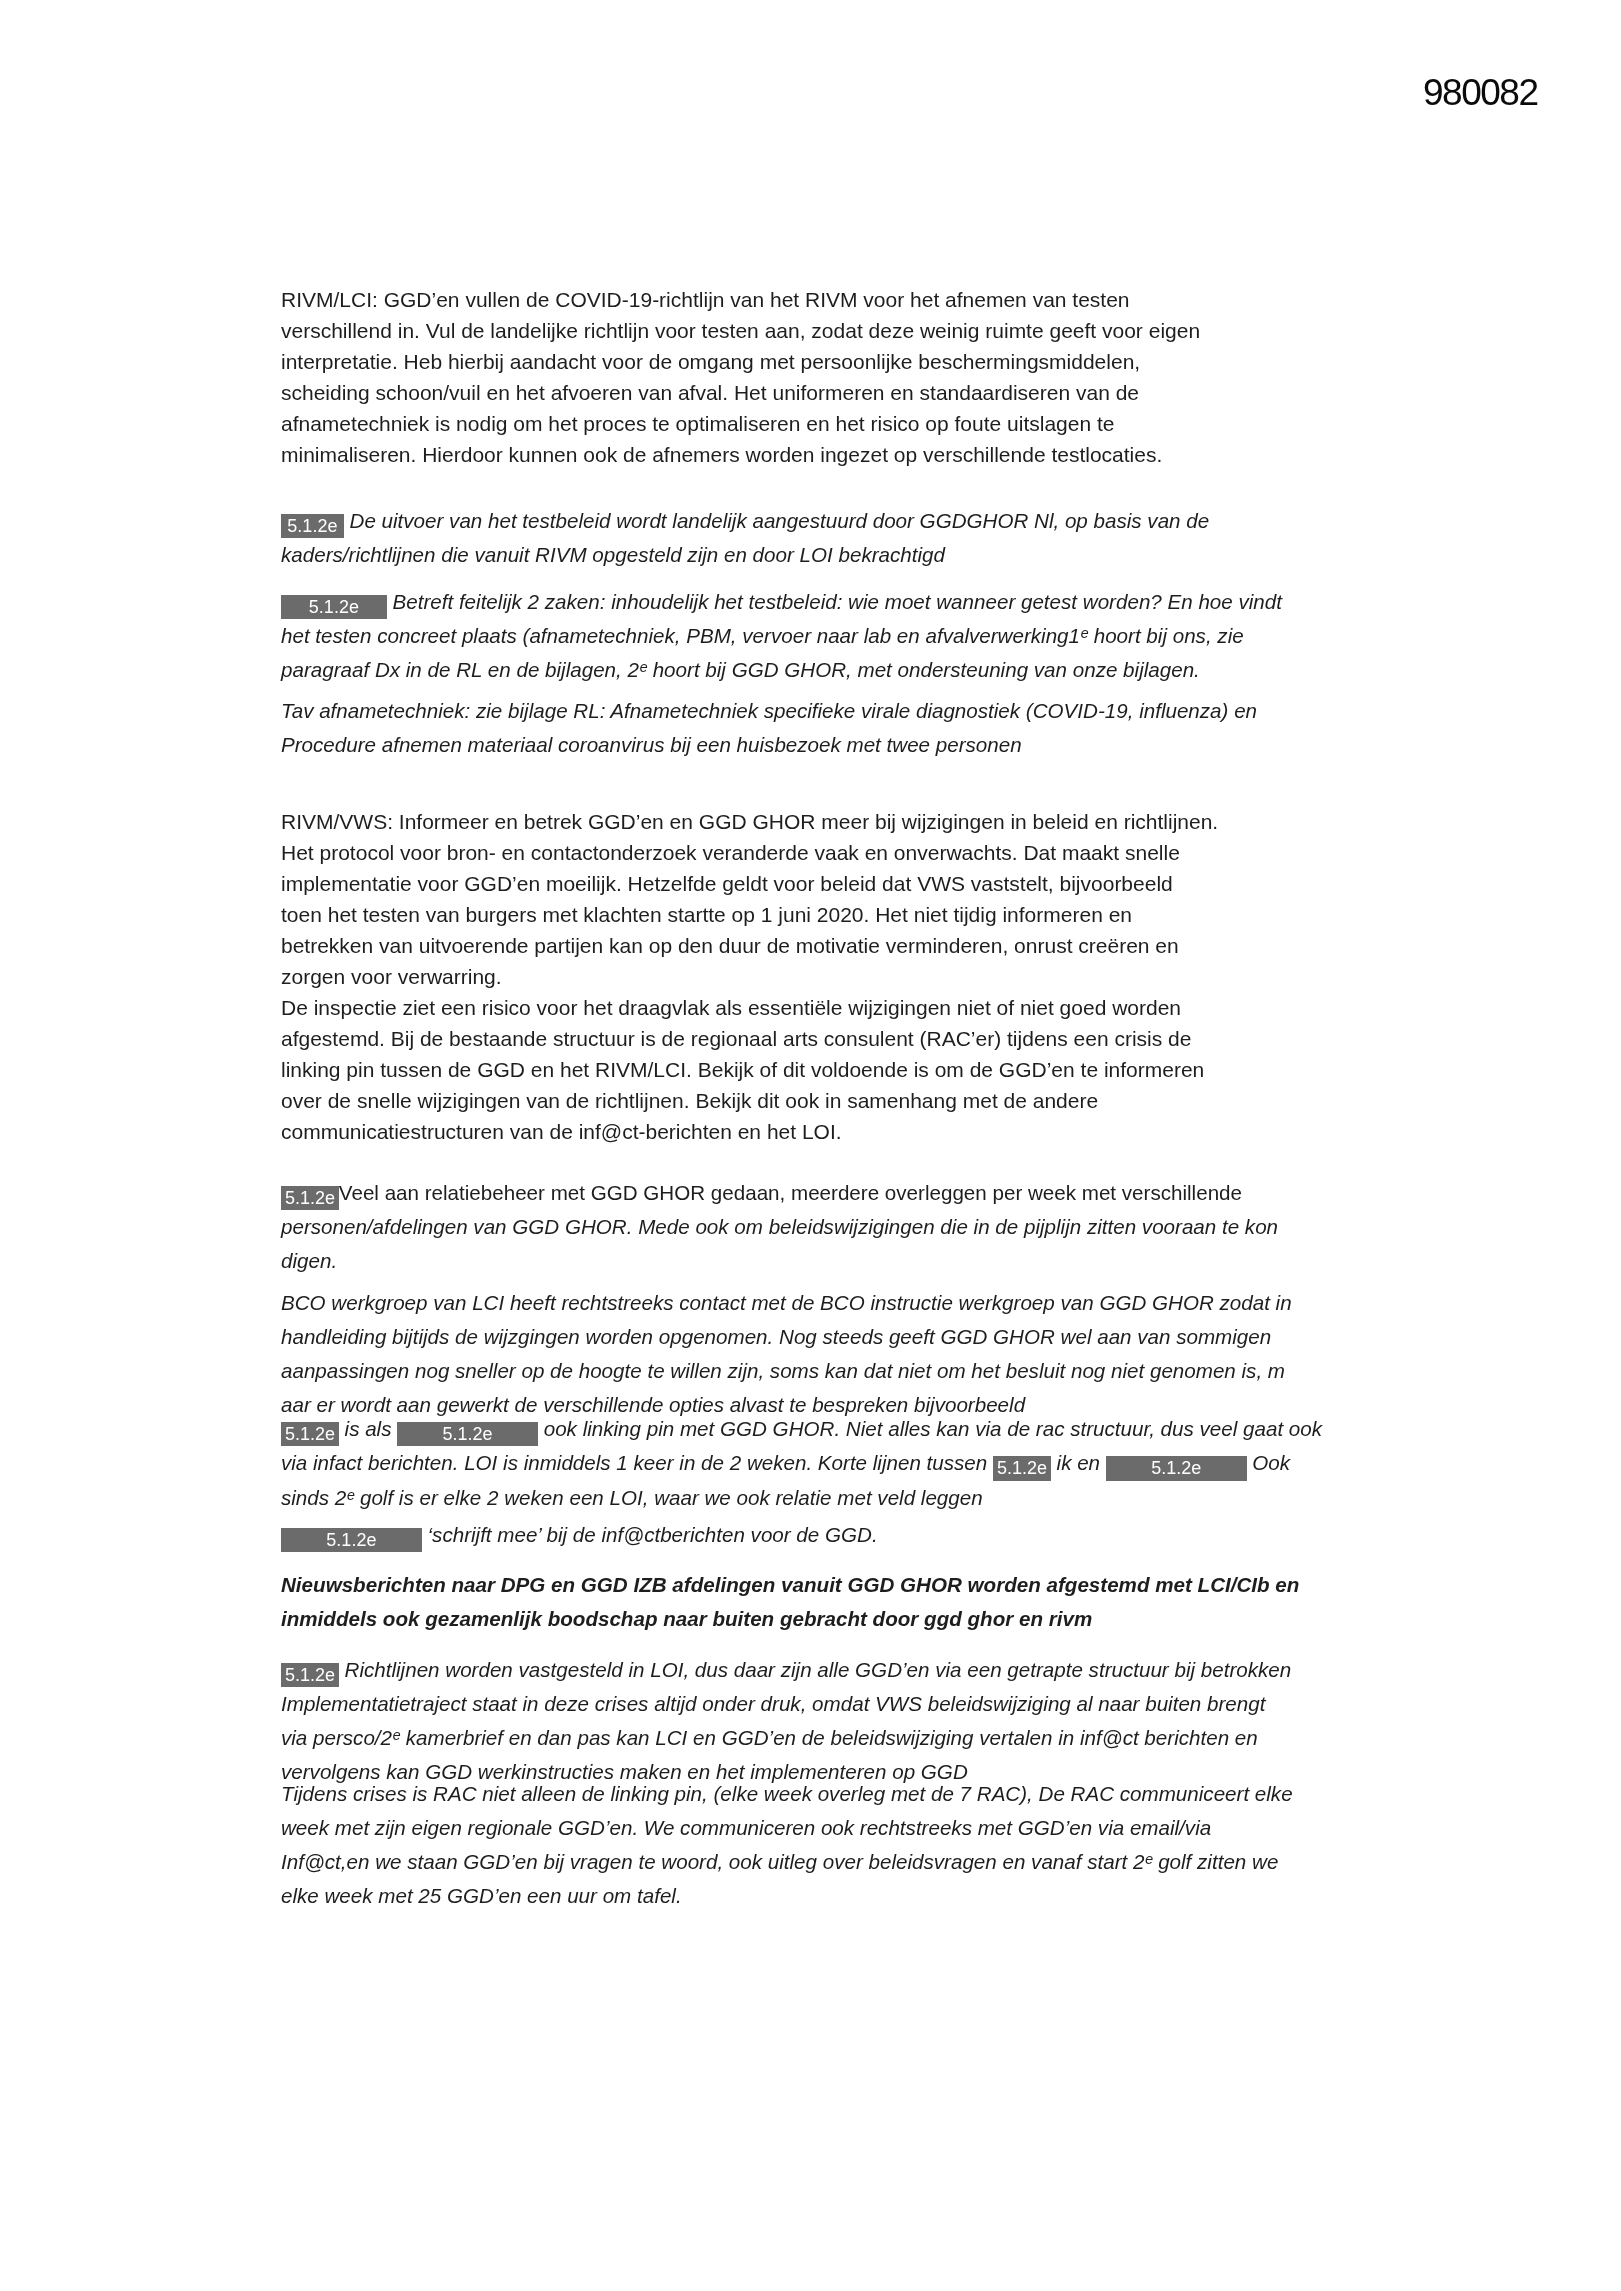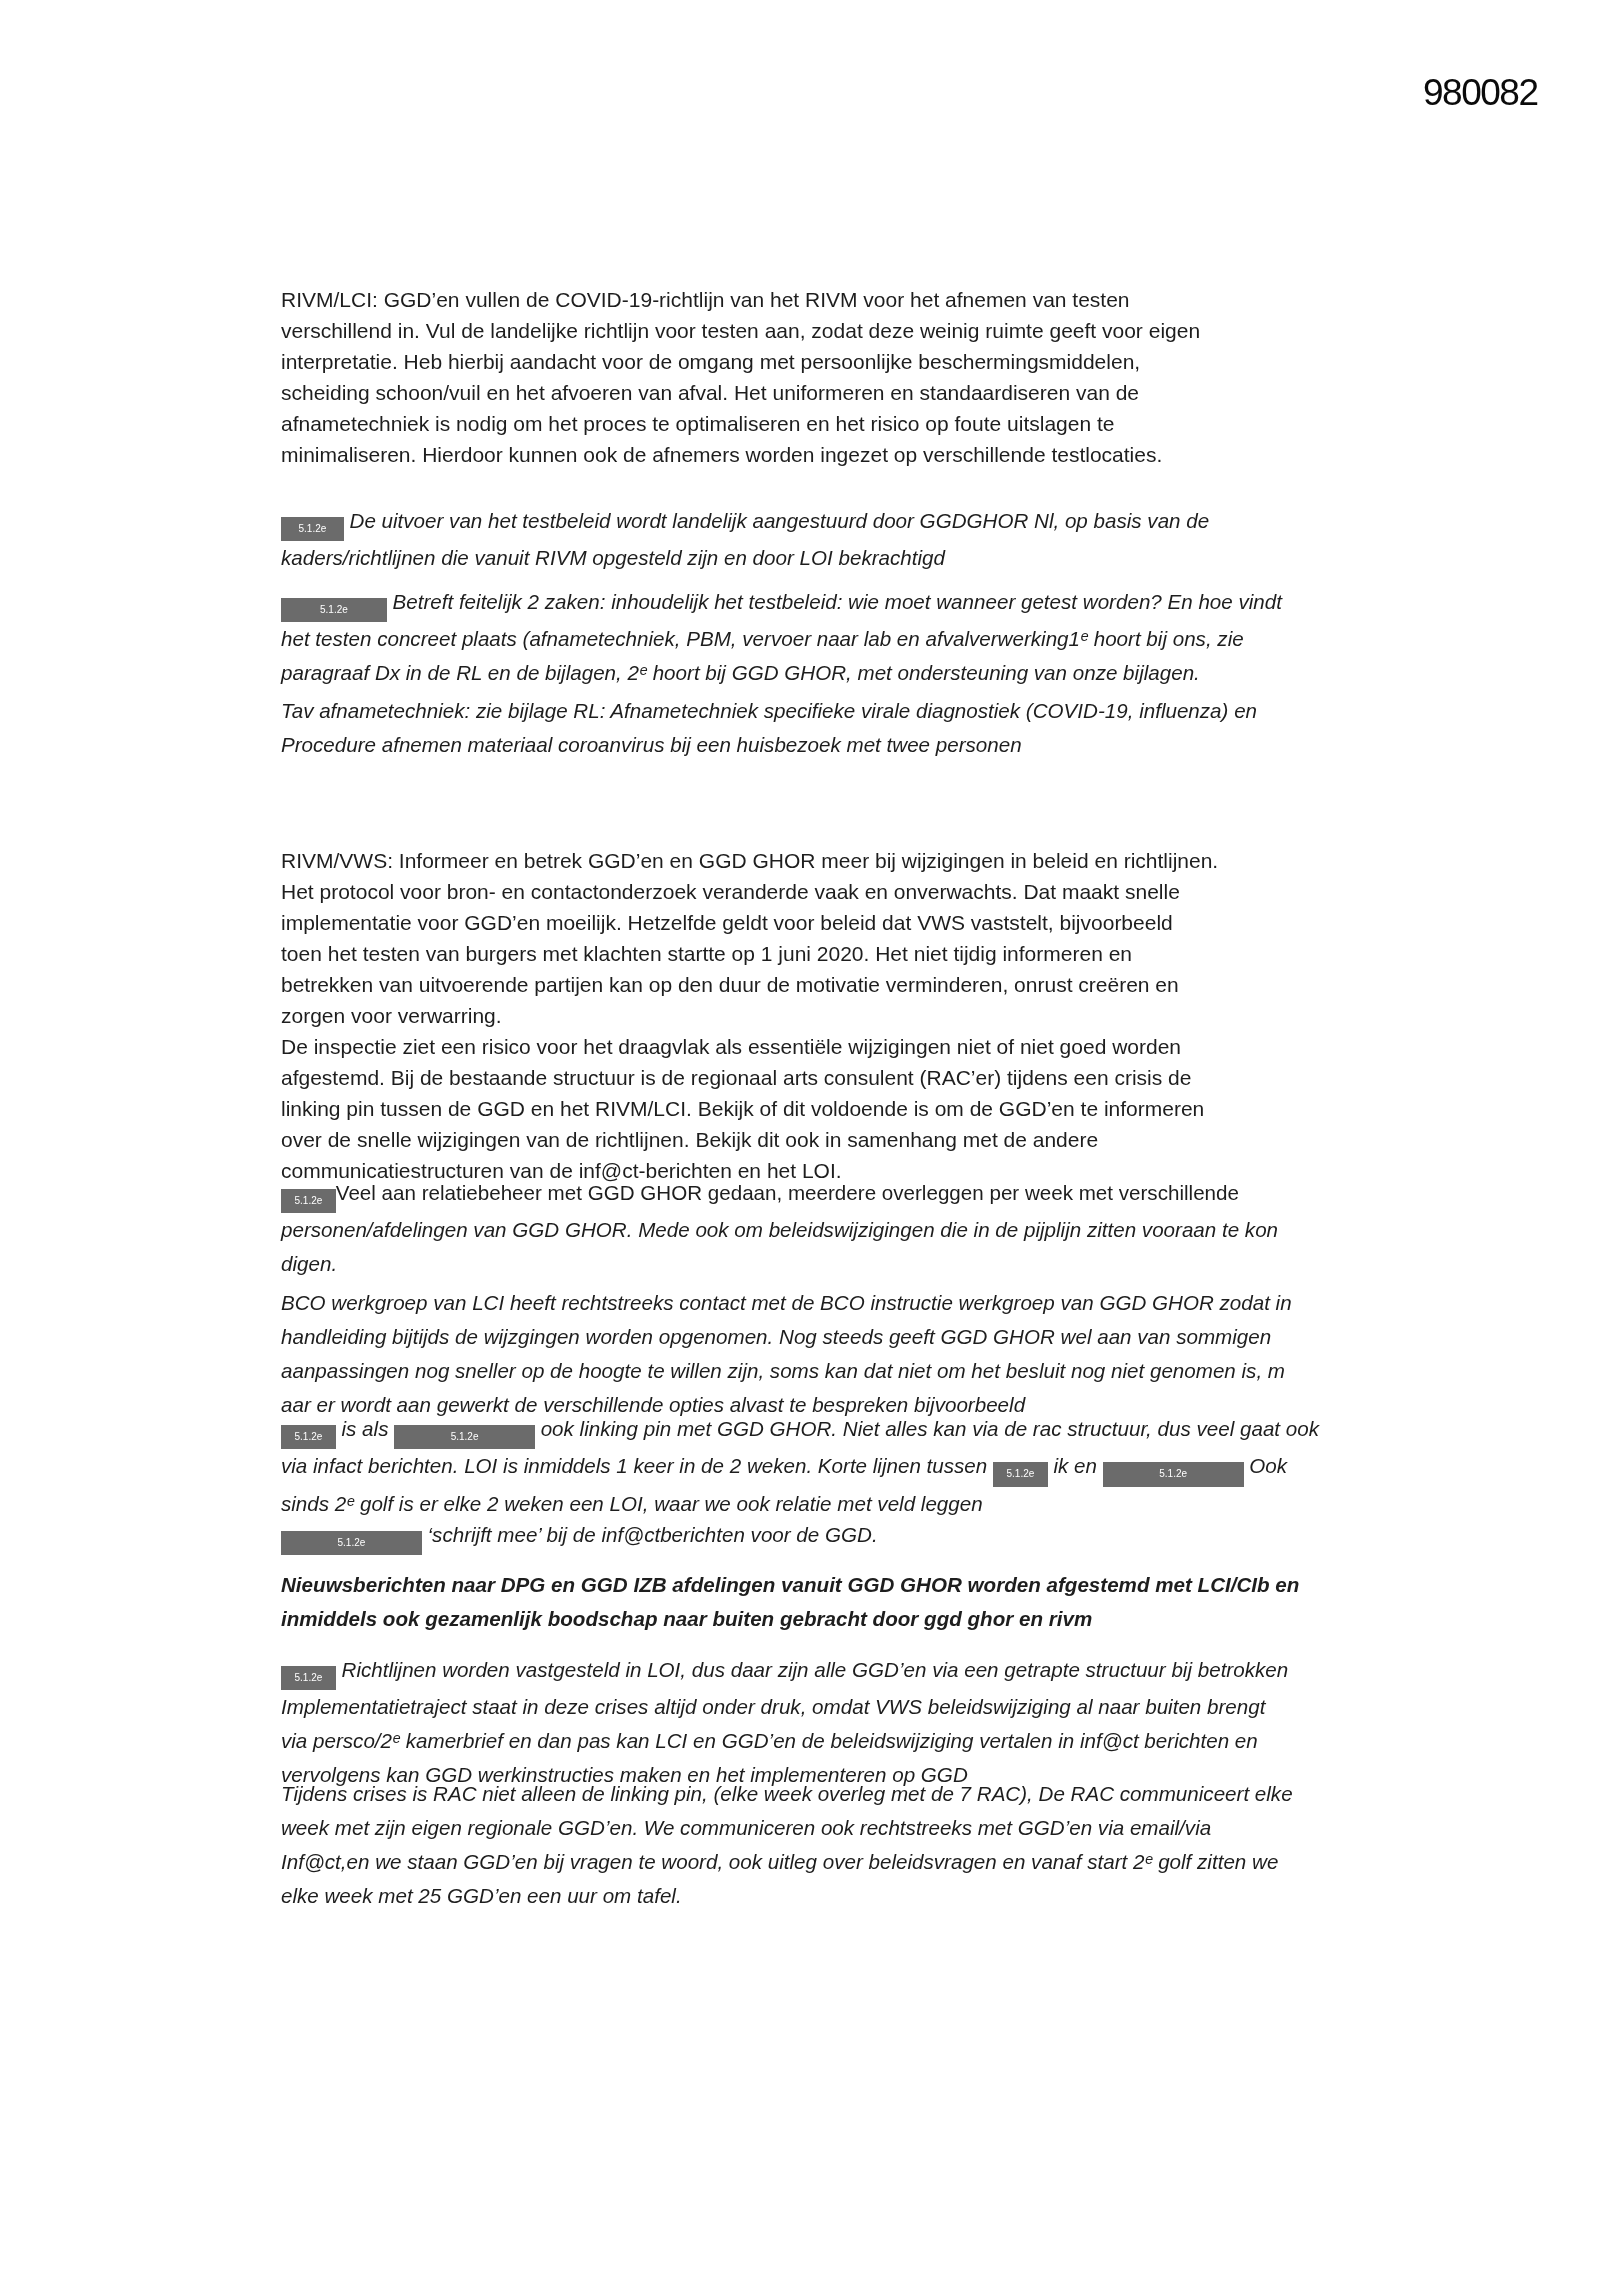--- a/index.html
+++ b/index.html
@@ -25,35 +25,35 @@
   }
   .block.regular { font-size:21px; line-height:31px; font-style:normal; }
   .block.italic  { font-size:20.6px;  line-height:34px; font-style:italic; }
   .run { font-style:inherit; }
   .run.up { font-style:normal; }
   
   .block:nth-of-type(1)  { top:284px; }
   .block:nth-of-type(2)  { top:504px; }
   .block:nth-of-type(3)  { top:585px; }
   .block:nth-of-type(4)  { top:694px; }
-  .block:nth-of-type(5)  { top:845px; }
+  .block:nth-of-type(5)  { top:806px; }
   .block:nth-of-type(6)  { top:1176px; }
   .block:nth-of-type(7)  { top:1286px; }
   .block:nth-of-type(8)  { top:1412px; }
   .block:nth-of-type(9)  { top:1518px; }
   .block:nth-of-type(10) { top:1568px;font-weight:bold; }
   .block:nth-of-type(11) { top:1637px;margin-top:16px; }
   .block:nth-of-type(12) { top:1777px; }
   .redaction {
     display:inline-block;
     background:var(--redaction-bg, #6b6b6b);
     color:#ffffff;
     font-style:normal;
     font-family:"Liberation Sans", sans-serif;
-    font-size:10px; line-height:22.5px;
+    font-size:18px; line-height:22.5px;
     padding:1px 3.9px;
     text-align:center;
     vertical-align:-3.9px;
   }
   .redaction.xs { min-width:47px; }
   .redaction.s  { min-width:55px; }
   .redaction.m  { min-width:98px; }
   .redaction.l  { min-width:133px; }
 </style>
 </head>

